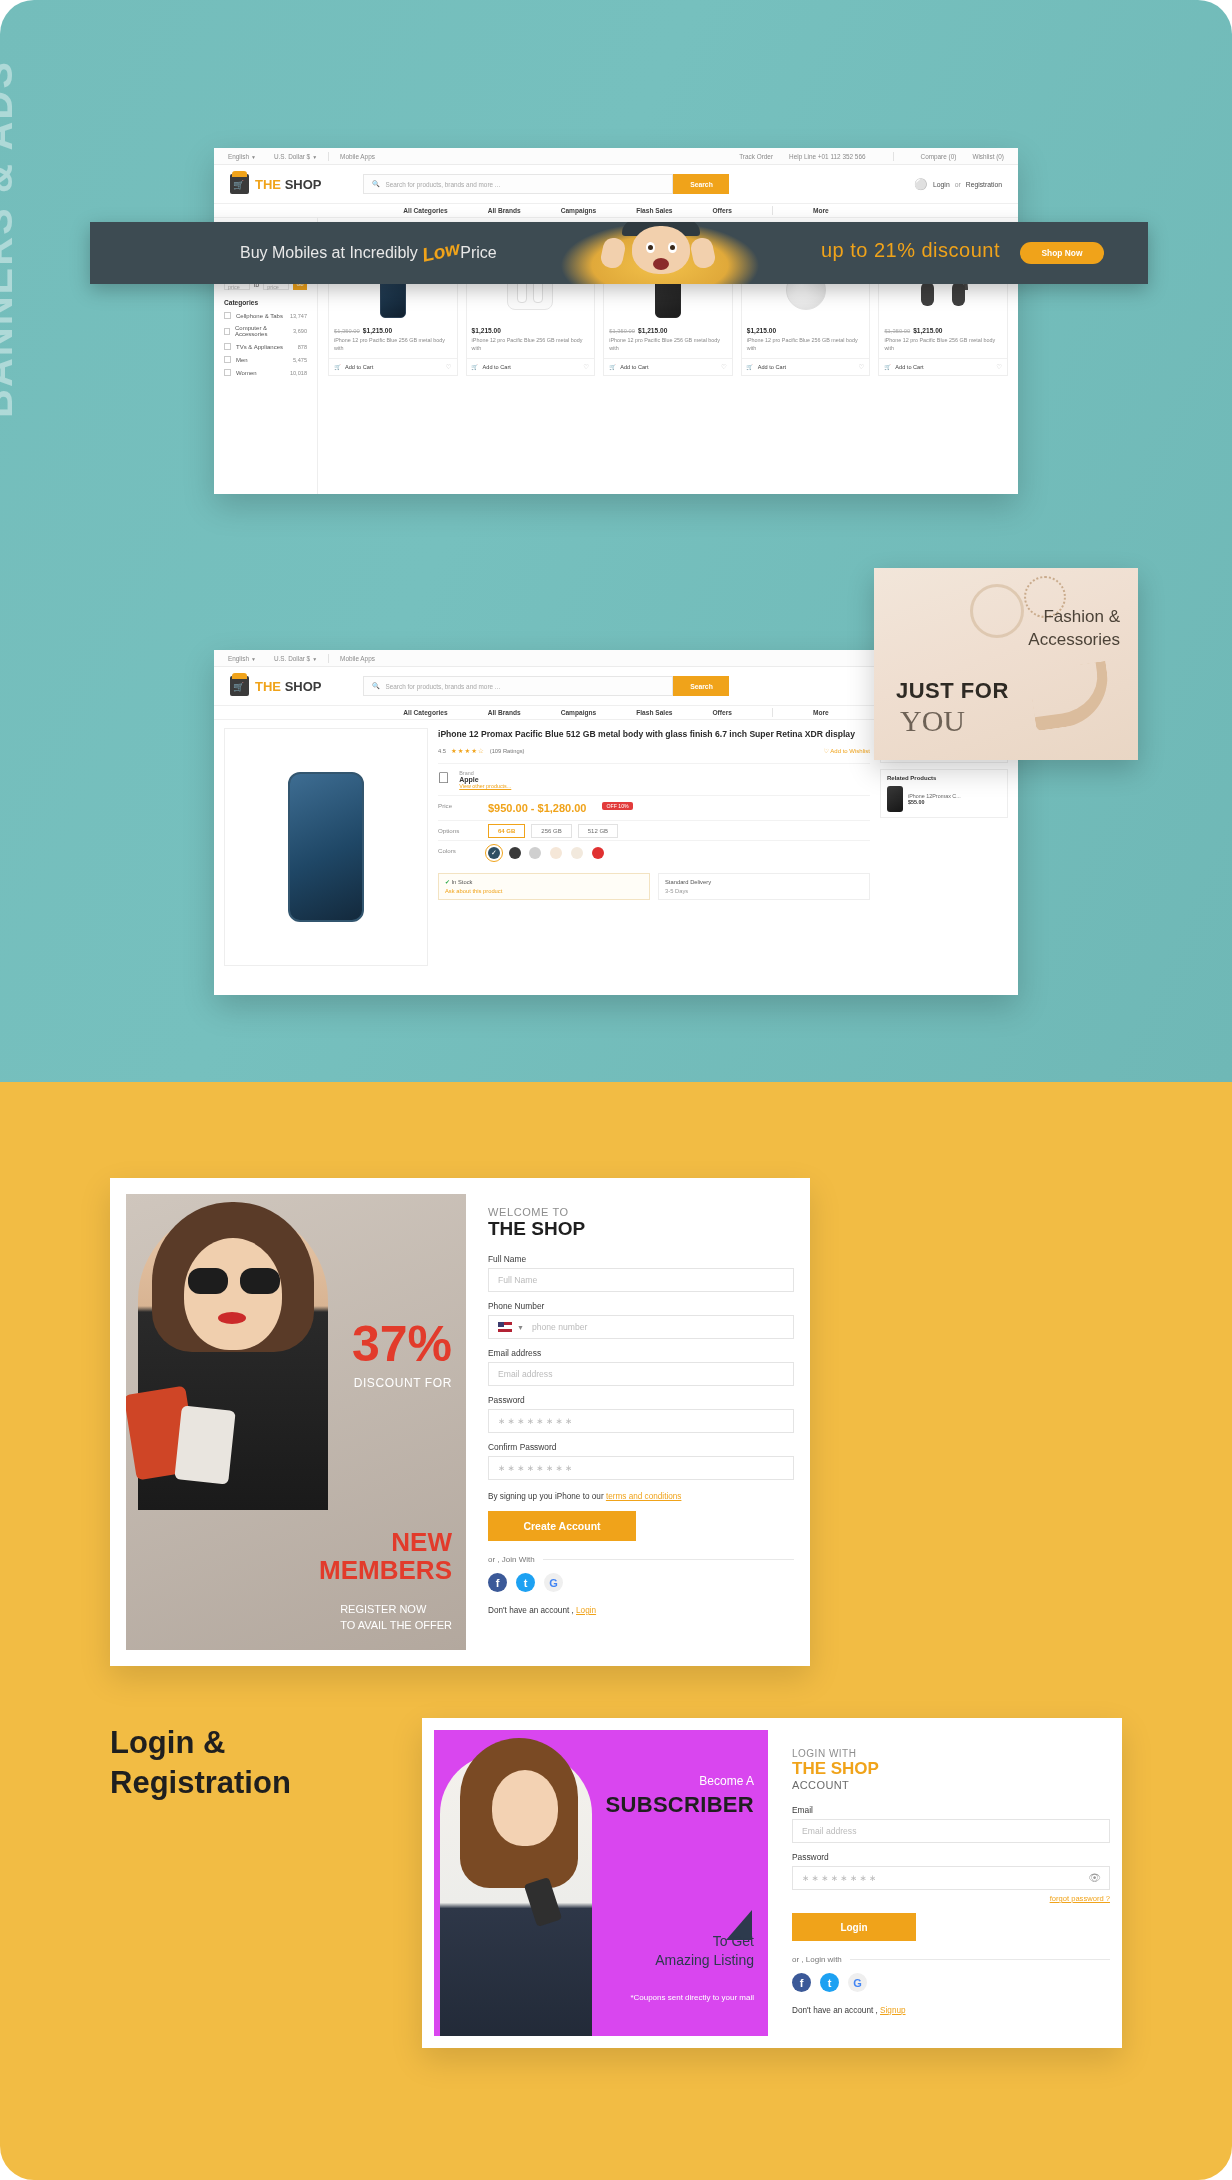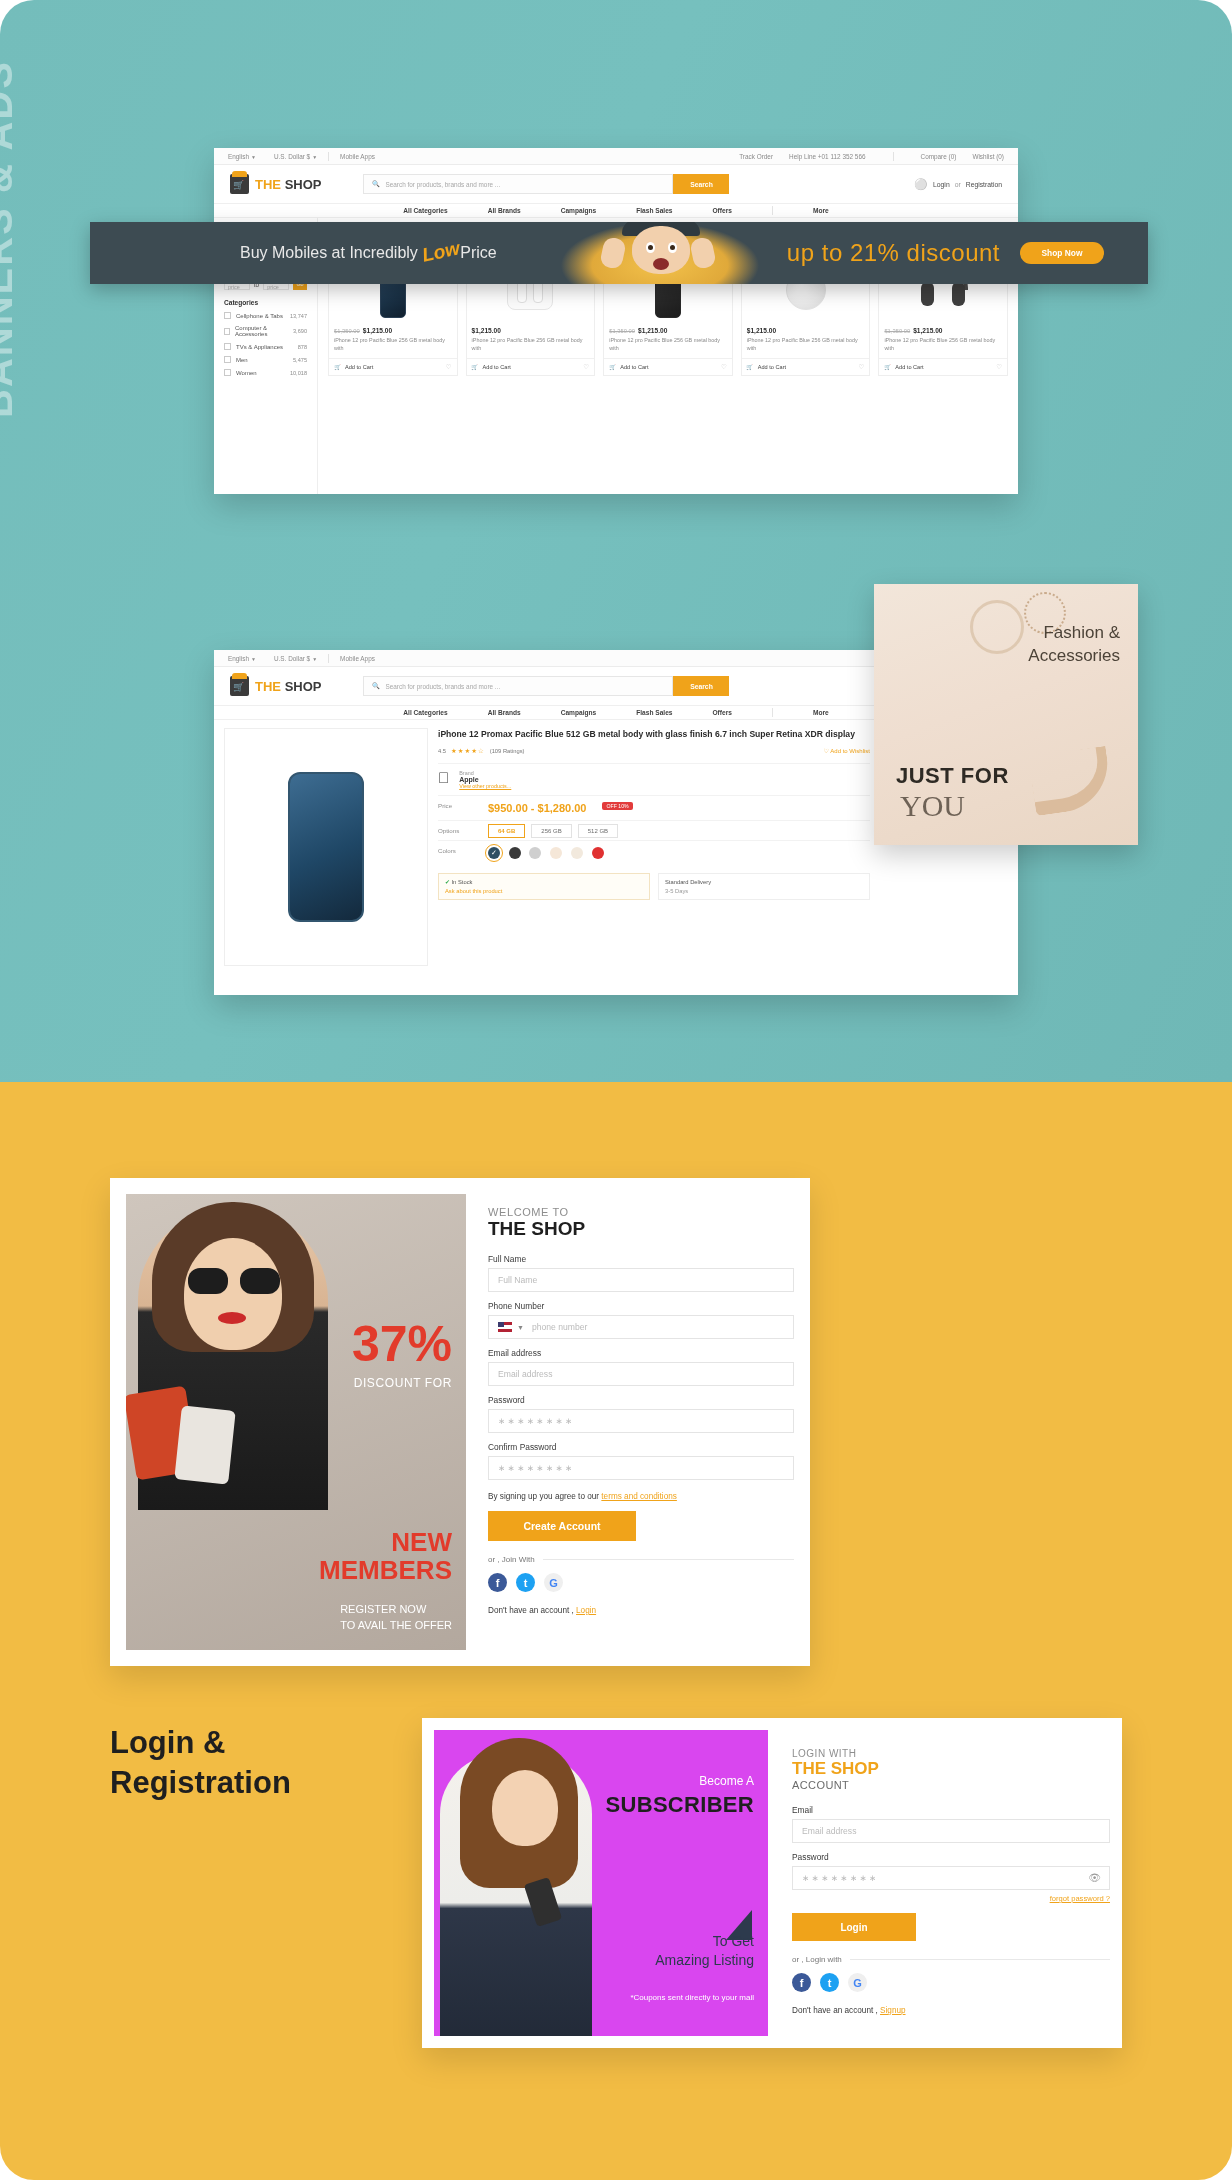--- a/index.html
+++ b/index.html
@@ -93,21 +93,21 @@
                 background:#f2d0ad; border-radius:10px; }
   .promo .hand1 { left:512px; transform:rotate(12deg); }
   .promo .hand2 { left:602px; transform:rotate(-12deg); }
   .promo .eye { position:absolute; width:9px; height:11px; background:#fff; border-radius:50%; top:20px; }
   .promo .eye:after { content:""; position:absolute; left:2px; top:3px; width:5px; height:5px;
                       background:#3a2a1c; border-radius:50%; }
   .promo .eyeL { left:556px; } .promo .eyeR { left:578px; }
   .promo .mouth { position:absolute; left:563px; top:36px; width:16px; height:12px;
                   background:#8b2b2b; border-radius:50%; }
   .promo .disc { position:absolute; right:148px; top:17px; color:#f0a31a;
-                 font-size:24px; letter-spacing:.5px; }
+                 font-size:20px; letter-spacing:.5px; }
   .promo .shopnow { position:absolute; right:44px; top:20px; width:84px; height:22px;
                     background:#f0a31a; color:#fff; border-radius:11px;
                     font-size:8.4px; font-weight:bold; display:flex; align-items:center; justify-content:center; }
 
   
   .plp { left:214px; top:148px; width:804px; height:346px; }
   .plp-body { display:flex; height:276px; }
   .plp-side { width:104px; border-right:1px solid #eee; padding:8px 10px; font-size:6.4px; color:#555; background:#fff; }
   .filters-hd { display:flex; align-items:center; gap:6px; font-size:7px; font-weight:bold; color:#333;
                 padding-bottom:6px; border-bottom:1px solid #eee; }
@@ -187,21 +187,21 @@
   .stockcard.plain { border-color:#eee; background:#fff; }
   .pdp-right { width:128px; }
   .rbox { border:1px solid #eee; padding:5px 6px; font-size:5.6px; color:#666; margin-bottom:6px; }
   .rbox b { color:#333; display:block; font-size:6px; margin-bottom:2px; }
   .relrow { display:flex; align-items:center; gap:5px; font-size:5.4px; color:#666; margin-top:5px; }
   .relthumb { width:16px; height:26px; background:linear-gradient(150deg,#3a3a3a,#161616); border-radius:3px; }
   .relprice { color:#333; font-weight:bold; }
 
   
   .fashion {
-    position:absolute; left:874px; top:584px; width:264px; height:261px;
+    position:absolute; left:874px; top:568px; width:264px; height:192px;
     background:linear-gradient(160deg,#f2e6da 0%,#efded0 45%,#e9d6c4 100%);
     box-shadow:0 10px 26px rgba(0,0,0,.2); overflow:hidden; z-index:7;
   }
   .fashion .ftop { position:absolute; right:18px; top:38px; text-align:right;
                    font-size:17px; color:#4c4338; line-height:1.35; }
   .fashion .jf { position:absolute; left:22px; bottom:56px; font-size:22px;
                  font-weight:bold; color:#2e2a24; letter-spacing:.5px; }
   .fashion .you { position:absolute; left:26px; bottom:22px; font-size:30px;
                   color:#6e6256; font-family:"Liberation Serif", serif; }
   .fashion .shoe { position:absolute; right:28px; bottom:34px; width:78px; height:60px;
@@ -673,21 +673,21 @@
       <div class="flab">Email address</div>
       <div class="finp">Email address</div>
 
       <div class="flab">Password</div>
       <div class="finp">∗ ∗ ∗ ∗ ∗ ∗ ∗ ∗</div>
 
       <div class="flab">Confirm Password</div>
       <div class="finp">∗ ∗ ∗ ∗ ∗ ∗ ∗ ∗</div>
 
       <div class="terms">
-        <span>By signing up you agree to our </span><a href="#">terms and conditions</a>
+        <span>By signing up you iPhone to our </span><a href="#">terms and conditions</a>
       </div>
       <div class="cta">Create Account</div>
 
       <div class="joinrow">
         <span>or , Join With</span>
         <span class="ln"></span>
       </div>
       <div class="socials">
         <div class="soc fb">f</div>
         <div class="soc tw">t</div>

